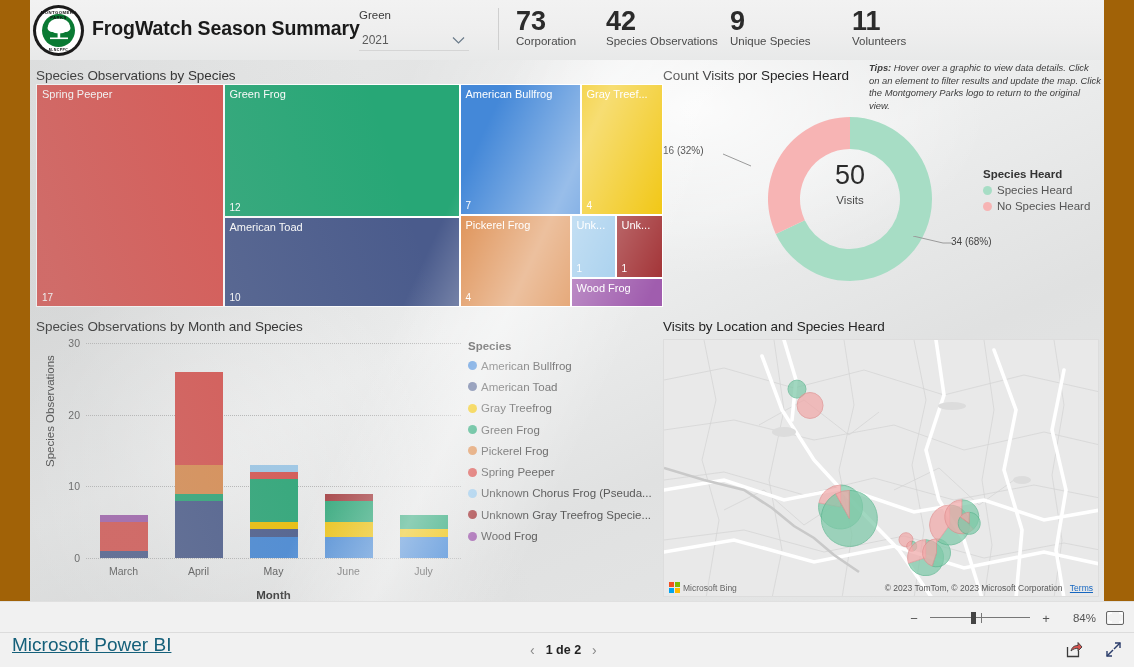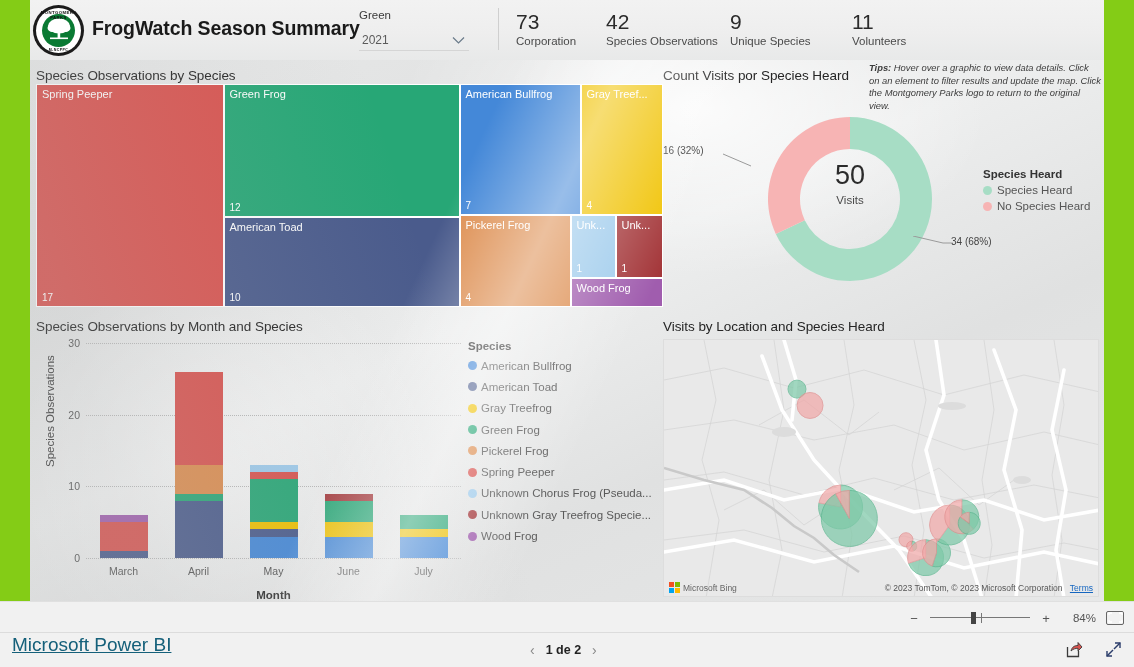--- a/index.html
+++ b/index.html
@@ -8,21 +8,21 @@
     font-family: "Liberation Sans", sans-serif;
     background: #ffffff;
     overflow: hidden;
   }
 
   
   #app { position: relative; width: 1134px; height: 667px; background:#ffffff; }
 
   #report-area {
     position: absolute; left: 0; top: 0; width: 1134px; height: 601px;
-    background: #84cc16;
+    background: #a16207;
   }
 
   
   #canvas {
     position: absolute; left: 30px; top: 0; width: 1074px; height: 601px;
     background:
       radial-gradient(ellipse 420px 240px at 62% 18%, rgba(255,255,255,.85), rgba(255,255,255,0) 70%),
       radial-gradient(ellipse 300px 300px at 18% 78%, rgba(255,255,255,.55), rgba(255,255,255,0) 70%),
       linear-gradient(155deg, #e9eaea 0%, #e2e3e3 28%, #edeeee 48%, #e0e1e1 70%, #e7e8e8 100%);
     overflow: hidden;
@@ -75,21 +75,21 @@
   #year-box{
     margin-top:10px; height:20px; position:relative;
     border-bottom:1px solid #d5d5d5;
   }
   #year-value{ font-size:12px; color:#5b5b5b; position:absolute; left:3px; top:2px; }
   #year-chev{ position:absolute; right:4px; top:5px; }
 
   #hdr-div{ position:absolute; left:468px; top:8px; width:1px; height:42px; background:#cfcfcf; }
 
   .kpi{ position:absolute; top:10px; }
-  .kpi-val{ font-size:21px; color:#2b2b2b; line-height:23px; font-weight:normal; }
+  .kpi-val{ font-size:27px; color:#2b2b2b; line-height:23px; font-weight:bold; }
   .kpi-lbl{ font-size:11.5px; color:#4a4a4a; margin-top:2px; }
 
   
   .panel-title{
     position:absolute; font-size:13.5px; color:#252525; letter-spacing:-.05px;
   }
 
   
   #treemap{ position:absolute; left:6px; top:84px; width:627px; height:223px; }
   .tile{ position:absolute; border:1px solid #ffffff; color:#ffffff; overflow:hidden; }

